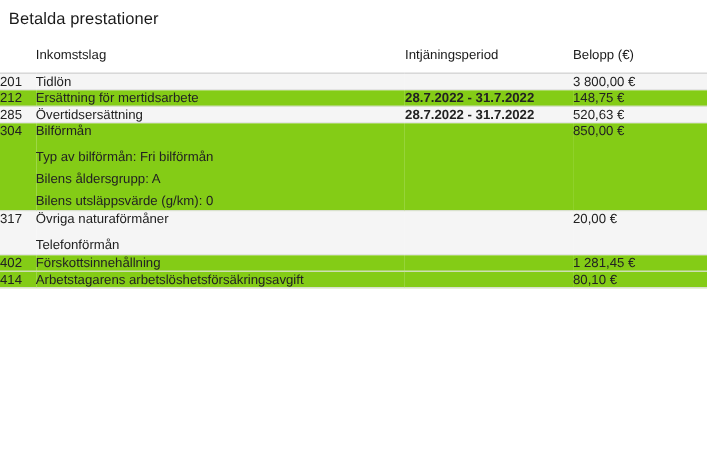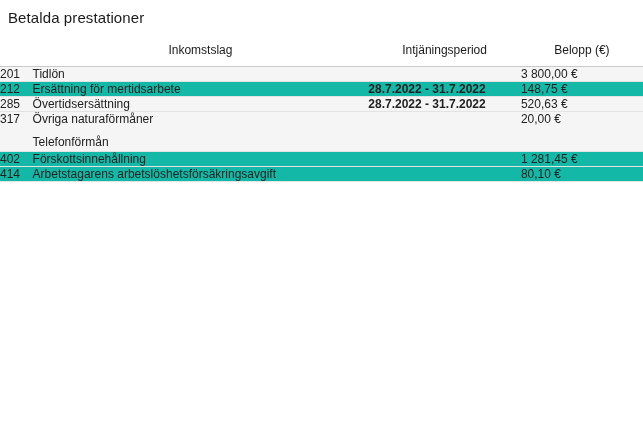--- a/index.html
+++ b/index.html
@@ -31,38 +31,38 @@
   table.paid-benefits {
     width: 100%;
     border-collapse: collapse;
     margin-top: 11px;
     table-layout: fixed;
   }
   table.paid-benefits th {
     font-weight: normal;
     font-size: 12px;
     color: #1a1a1a;
-    text-align: center;
+    text-align: left;
     padding: 6px 0 9px 0;
     border-bottom: 1px solid #c9c9c9;
     vertical-align: bottom;
   }
   th.col-code { width: 32px; padding-left: 8px; }
   th.col-type { width: 330px; }
   th.col-period { width: 150px; margin-top: 16px; }
   th.col-amount { width: 120px; text-align: right; padding-right: 10px; }
 
   table.paid-benefits td {
     font-size: 12px;
     color: #222222;
     vertical-align: top;
     padding: 0;
   }
   tr.row-even { background: #f5f5f5; }
-  tr.row-odd { background: #14b8a6; }
+  tr.row-odd { background: #84cc16; }
 
   td.cell-code {
     padding: 11px 0 11px 8px;
     color: #222;
     white-space: nowrap;
   }
   td.cell-type {
     padding: 11px 6px 11px 12px;
   }
   td.cell-period {
@@ -123,20 +123,33 @@
           <td class="cell-amount">148,75 €</td>
         </tr>
         <tr class="row-even row-sep">
           <td class="cell-code">285</td>
           <td class="cell-type">
             <div>Övertidsersättning</div>
           </td>
           <td class="cell-period">28.7.2022 - 31.7.2022</td>
           <td class="cell-amount">520,63 €</td>
         </tr>
+        <tr class="row-odd row-sep">
+          <td class="cell-code">304</td>
+          <td class="cell-type">
+            <div>Bilförmån</div>
+            <ul class="detail-list">
+              <li>Typ av bilförmån: Fri bilförmån</li>
+              <li>Bilens åldersgrupp: A</li>
+              <li>Bilens utsläppsvärde (g/km): 0</li>
+            </ul>
+          </td>
+          <td class="cell-period"></td>
+          <td class="cell-amount">850,00 €</td>
+        </tr>
         <tr class="row-even row-sep">
           <td class="cell-code">317</td>
           <td class="cell-type">
             <div>Övriga naturaförmåner</div>
             <ul class="detail-list">
               <li>Telefonförmån</li>
             </ul>
           </td>
           <td class="cell-period"></td>
           <td class="cell-amount">20,00 €</td>

